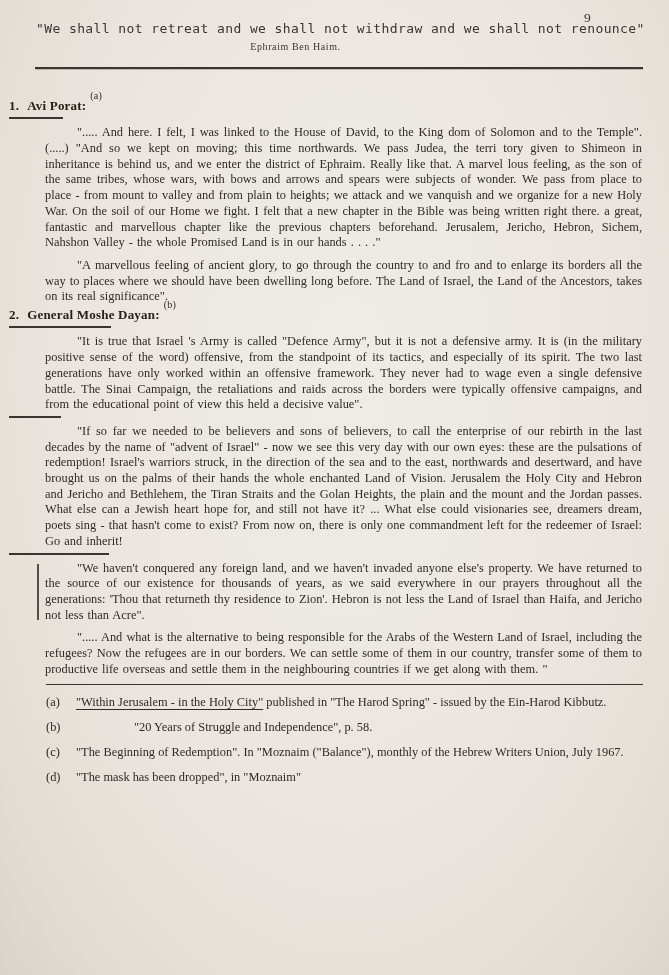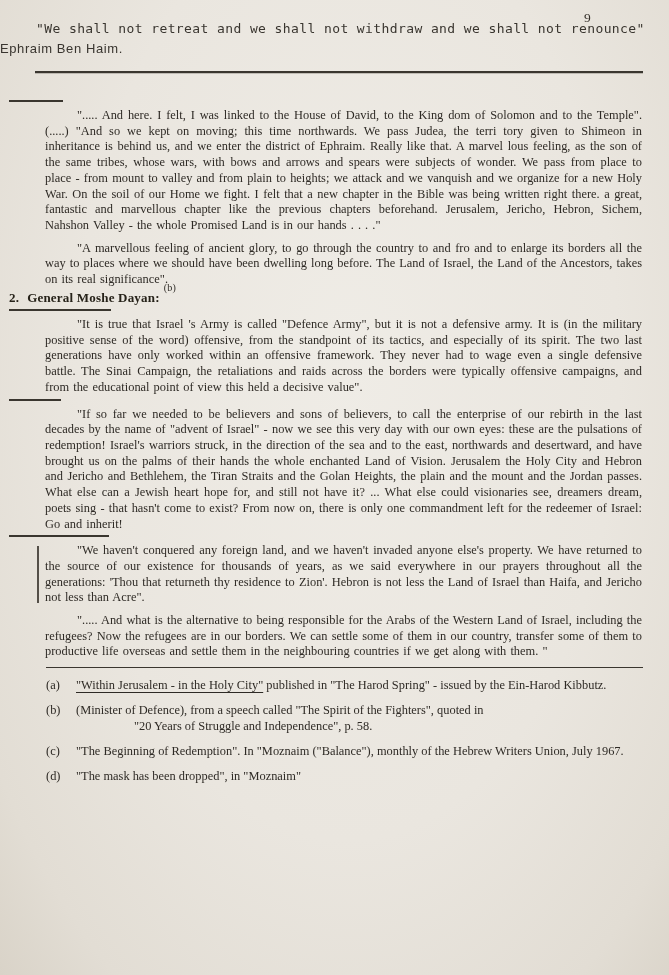--- a/index.html
+++ b/index.html
@@ -26,23 +26,23 @@
     font-family:"DejaVu Sans Mono",monospace;
     font-size:13px;letter-spacing:0.4px;color:#3b3731;margin-top:6px;white-space:nowrap;
   }
   .epigraph{margin-top:21px;}
   .epi-text{
     font-family:"DejaVu Sans Mono",monospace;
     font-size:13px;letter-spacing:0.4px;color:#39352f;
     margin-left:36px;white-space:nowrap;
   }
   .epi-attr{
-    font-family:Liberation Sans, sans-serif;
-    font-size:13px;letter-spacing:0.6px;color:#39352f;
-    text-align:left;padding-right:78px;margin-top:5px;
+    font-family:Liberation Serif, serif;
+    font-size:10px;letter-spacing:0.6px;color:#39352f;
+    text-align:center;padding-right:78px;margin-top:5px;
   }
   .toprule{
     margin:15px 26px 0 35px;
     border-top:2px solid #3a362f;
     box-shadow:0 1px 0 rgba(58,54,47,.25);
   }
   
   .sec{}
   .sec:first-child{margin-top:27px;}
   .sec-head{
@@ -98,20 +98,21 @@
 
   <div class="epigraph">
     <div class="epi-text">"We shall not retreat and we shall not withdraw and we shall not renounce"</div>
     <div class="epi-attr">Ephraim Ben Haim.</div>
   </div>
 
   <div class="toprule"></div>
 
   <div id="sections">
       <section class="sec">
+        <div class="sec-head"><span class="sec-no">1.</span><span class="sec-name">Avi Porat:</span><sup class="sec-ref">(a)</sup></div>
         <div class="sec-rule"></div>
         <p class="para">"..... And here. I felt, I was linked to the House of David, to the King dom of Solomon and to the Temple".  (.....)  "And so we kept on moving;  this time northwards.  We pass Judea, the terri tory given to Shimeon in inheritance is behind us, and we enter the district of Ephraim.  Really like that. A marvel lous feeling, as the son of the same tribes, whose wars, with bows and arrows and spears were subjects of wonder.  We pass from place to place - from mount to valley and from plain to heights;  we attack and we vanquish and we organize for a new Holy War.  On the soil of our Home we fight.  I felt that a new chapter in the Bible was being written right there. a great, fantastic and marvellous chapter like the previous chapters beforehand.  Jerusalem, Jericho, Hebron, Sichem, Nahshon Valley - the whole Promised Land is in our hands . . . ."</p>
         <p class="para">"A marvellous feeling of ancient glory, to go through the country to and fro and to enlarge its borders all the way to places where we should have been dwelling long before.  The Land of Israel, the Land of the Ancestors, takes on its real significance".</p>
       </section>
       <section class="sec">
         <div class="sec-head"><span class="sec-no">2.</span><span class="sec-name">General Moshe Dayan:</span><sup class="sec-ref">(b)</sup></div>
         <div class="sec-rule"></div>
         <p class="para">"It is true that Israel 's Army is called "Defence Army", but it is not a defensive army.  It is (in the military positive sense of the word) offensive, from the standpoint of its tactics, and especially of its spirit.  The two last generations have only worked within an offensive framework.  They never had to wage even a single defensive battle.  The Sinai Campaign, the retaliations and raids across the borders were typically offensive campaigns, and from the educational point of view this held a decisive value".</p>
       </section>
       <section class="sec">
@@ -130,21 +131,20 @@
   <div id="footnotes" class="footnotes">
       <div class="fn">
         <span class="fn-label">(a)</span>
         <span class="fn-body">
           <span class="fn-line"><span class="fn-underline">"Within Jerusalem - in the Holy City"</span><span>  published in "The Harod Spring" - issued by the Ein-Harod Kibbutz.</span></span>
         </span>
       </div>
       <div class="fn">
         <span class="fn-label">(b)</span>
         <span class="fn-body">
-          <span class="fn-line">(Minister of Defence), from a speech called "The Spirit of the Fighters", quoted in</span>
           <span class="fn-line cont">"20 Years of Struggle and Independence", p. 58.</span>
         </span>
       </div>
       <div class="fn">
         <span class="fn-label">(c)</span>
         <span class="fn-body">
           <span class="fn-line">"The Beginning of Redemption". In "Moznaim ("Balance"), monthly of the Hebrew Writers Union, July 1967.</span>
         </span>
       </div>
       <div class="fn">

